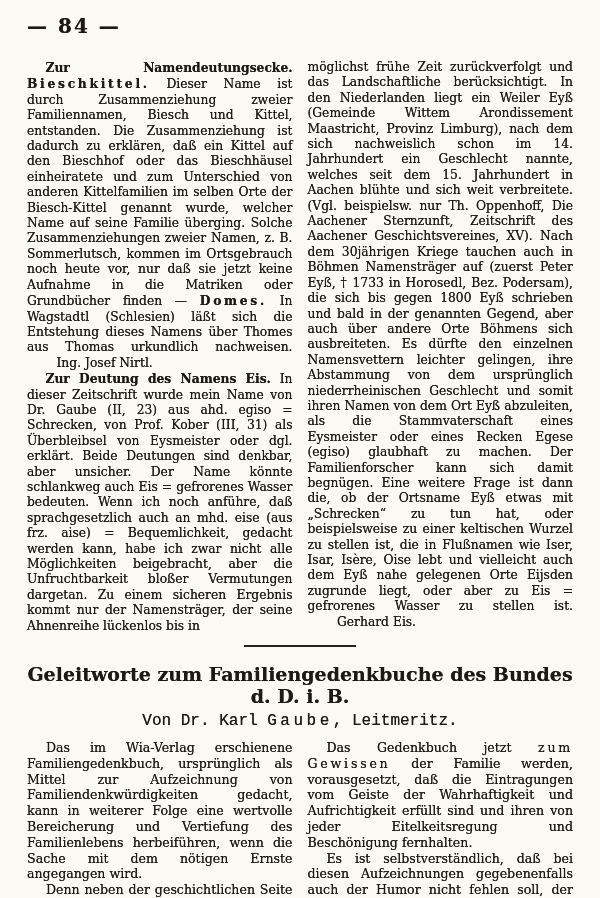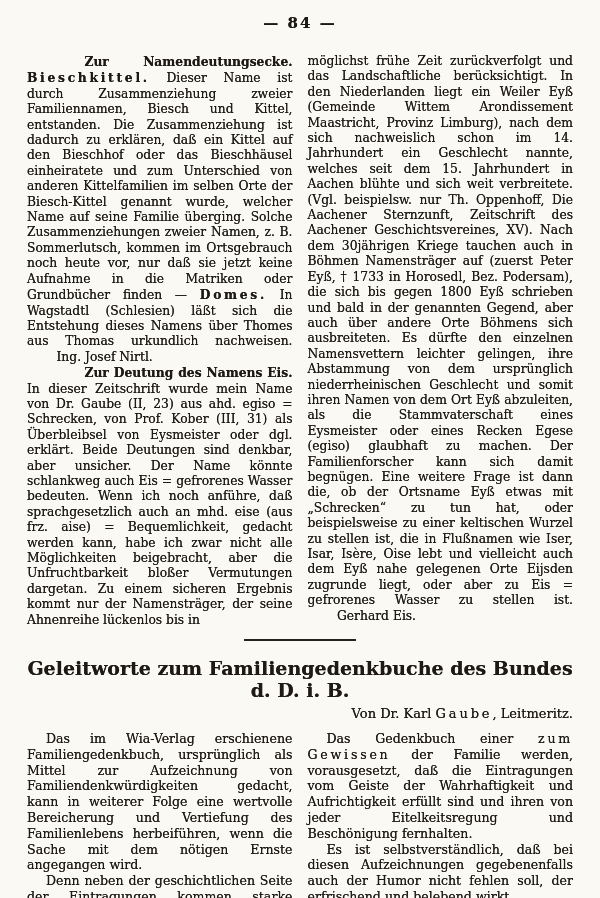--- a/index.html
+++ b/index.html
@@ -12,60 +12,61 @@
     position:relative;
     width:600px;height:898px;
     box-sizing:border-box;
     background:#faf9f4;
     color:#1e1914;
     padding:12px 27px 10px 27px;
     overflow:hidden;
     text-shadow:0 0 0.5px rgba(30,25,20,.85); 
   }
   .pageno{
-    text-align:center;
+    text-align:left;
     font-weight:bold;
-    font-size:15px;
+    font-size:20px;
     letter-spacing:2px;
     margin:2px 0 0 0;
   }
   .cols{
     display:flex;
     gap:15px;
     margin-top:22px;
   }
   .col{
     flex:1 1 0;
     min-width:0;
     font-size:12.3px;
     line-height:15.4px;
     text-align:justify;
   }
   .col p{margin:0;text-indent:1.5em;}
-  .lead{font-weight:bold;margin-left:39px;}
+  .lead{font-weight:bold;}
   .sperr{letter-spacing:0.22em;font-weight:bold;margin-top:9px;}
   .sperr-light{letter-spacing:0.22em;}
   .sig{display:inline-block;margin-left:2.4em;font-weight:normal;text-indent:0;}
   .divider{
     border:none;
     border-top:2px solid #26211b;
     width:112px;
     margin:11px auto 9px auto;
   }
   .a2-title{
     font-weight:bold;
     font-size:19px;
     line-height:22px;
     text-align:center;
     margin:16px 0 0 0;
   }
   .a2-byline{
-    text-align:right;
-    font-size:13px;
+    text-align:center;
+    font-size:16px;
     margin:5px 0 0 0;
+    font-family:Liberation Mono, monospace;
   }
   .cols.a2{margin-top:10px;}
   .cols.a2 .col{font-size:12.6px;line-height:15.8px;}
 </style>
 </head>
 <body>
 
 <div class="page">
 
   <div class="pageno">— 84 —</div>
@@ -85,20 +86,20 @@
   <div>
     <h1 class="a2-title">Geleitworte zum Familiengedenkbuche des Bundes d. D. i. B.</h1>
     <p class="a2-byline"><span>Von Dr. Karl</span> <span class="sperr-light">Gaube</span><span>, Leitmeritz.</span></p>
 
     <div class="cols a2">
       <div class="col">
         <p>Das im Wia-Verlag erschienene Familiengedenkbuch, ursprünglich als Mittel zur Aufzeichnung von Familiendenkwürdigkeiten gedacht, kann in weiterer Folge eine wertvolle Bereicherung und Vertiefung des Familienlebens herbeiführen, wenn die Sache mit dem nötigen Ernste angegangen wird.</p>
         <p>Denn neben der geschichtlichen Seite der Eintragungen kommen starke erziehliche Wirkungen in Betracht, da die Mitlebenden zur Besinnlichkeit, Wachsamkeit und tadellosen Lebensführung angehalten werden, die Nachkommen aber schätzbare Einblicke in das Streben ihrer Vorfahren, ihre Fehlwege und Fehlschläge gewinnen.</p>
       </div>
       <div class="col">
-        <p><span>Das Gedenkbuch einer</span> <span class="sperr-light">zum Gewissen</span> <span>der Familie werden, vorausgesetzt, daß die Eintragungen vom Geiste der Wahrhaftigkeit und Aufrichtigkeit erfüllt sind und ihren von jeder Eitelkeitsregung und Beschönigung fernhalten.</span></p>
+        <p><span>Das Gedenkbuch jetzt</span> <span class="sperr-light">zum Gewissen</span> <span>der Familie werden, vorausgesetzt, daß die Eintragungen vom Geiste der Wahrhaftigkeit und Aufrichtigkeit erfüllt sind und ihren von jeder Eitelkeitsregung und Beschönigung fernhalten.</span></p>
         <p>Es ist selbstverständlich, daß bei diesen Aufzeichnungen gegebenenfalls auch der Humor nicht fehlen soll, der erfrischend und belebend wirkt.</p>
 
       </div>
     </div>
   </div>
 
 </div>
 
 </body></html>

